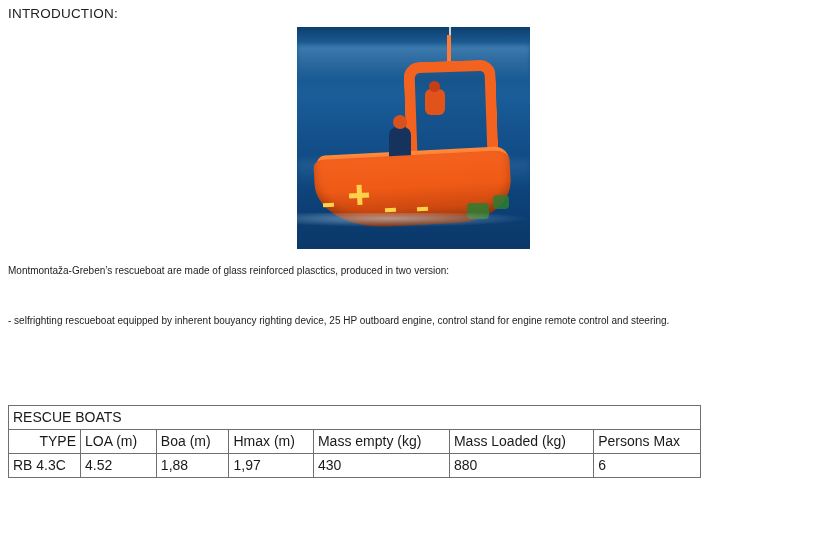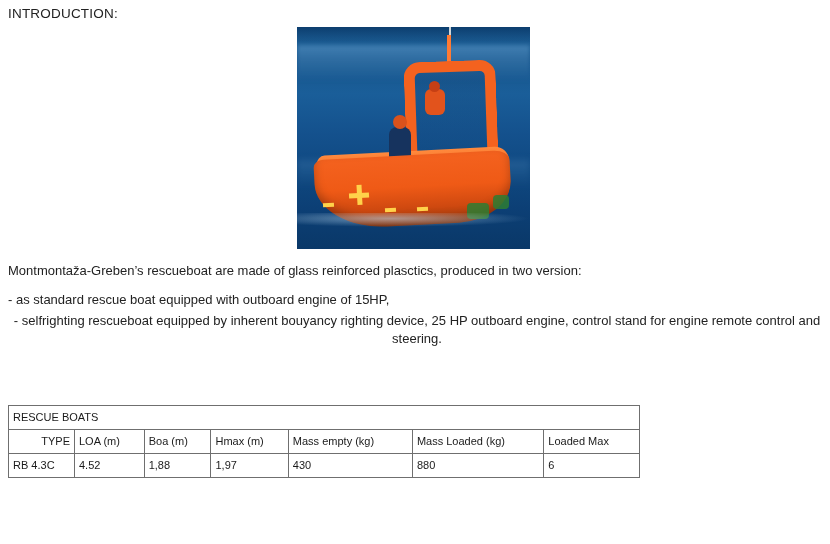--- a/index.html
+++ b/index.html
@@ -223,39 +223,38 @@
     left: 0;
     top: 186px;
     width: 233px;
     height: 14px;
     background: radial-gradient(ellipse at 40% 40%, rgba(190,220,240,0.55), rgba(190,220,240,0) 70%);
   }
 
   .para {
     position: absolute;
     left: 8px;
-    font-size: 13px;
+    font-size: 10px;
     color: #222;
     line-height: 18px;
-    text-align: center;
   }
   .p1 { top: 262px; }
   .p2 { top: 291px; }
   .p3 { top: 312px; width: 818px; }
 
   .table-wrap {
     position: absolute;
     left: 8px;
     top: 405px;
     width: 732px;
   }
   table.specs {
     border-collapse: collapse;
-    width: 632px;
-    font-size: 11px;
+    width: 693px;
+    font-size: 14px;
     color: #1a1a1a;
   }
   table.specs td {
     border: 1px solid #6f6f6f;
     padding: 2px 4px 3px 4px;
     height: 18px;
     vertical-align: middle;
     white-space: nowrap;
   }
   table.specs tr.title-row td {
@@ -297,37 +296,36 @@
       <div class="stripe-small s1"></div>
       <div class="stripe-small s2"></div>
       <div class="stripe-small s3"></div>
       <div class="fender-a"></div>
       <div class="fender-b"></div>
       <div class="wake"></div>
     </div>
   </div>
 
   <div class="para p1">Montmontaža-Greben’s rescueboat are made of glass reinforced plasctics, produced in two version:</div>
-  <div class="para p2">- as standard rescue boat equipped with outboard engine of 15HP,</div>
   <div class="para p3">- selfrighting rescueboat equipped by inherent bouyancy righting device, 25 HP outboard engine, control stand for engine remote control and steering.</div>
 
   <div class="table-wrap">
     <table class="specs">
       <tbody>
         <tr class="title-row">
           <td colspan="7">RESCUE BOATS</td>
         </tr>
         <tr>
           <td class="col-type">TYPE</td>
           <td class="col-loa">LOA (m)</td>
           <td class="col-boa">Boa (m)</td>
           <td class="col-hmax">Hmax (m)</td>
           <td class="col-mempty">Mass empty (kg)</td>
           <td class="col-mload">Mass Loaded (kg)</td>
-          <td class="col-persons">Loaded Max</td>
+          <td class="col-persons">Persons Max</td>
         </tr>
         <tr>
           <td>RB 4.3C</td>
           <td>4.52</td>
           <td>1,88</td>
           <td>1,97</td>
           <td>430</td>
           <td>880</td>
           <td>6</td>
         </tr>

